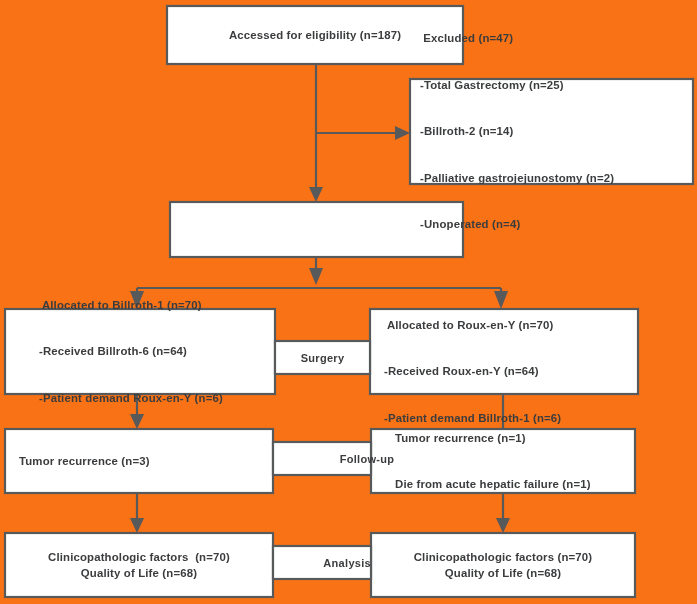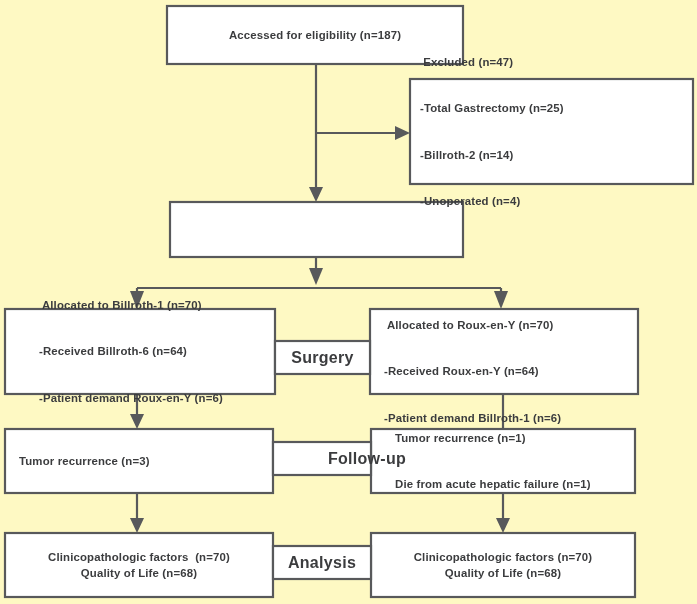--- a/index.html
+++ b/index.html
@@ -11,21 +11,21 @@
   body {
     width: 697px;
     height: 604px;
     font-family: "Liberation Sans", sans-serif;
     overflow: hidden;
   }
   #flow-root {
     position: relative;
     width: 697px;
     height: 604px;
-    background: #fef9c3;
+    background: #f97316;
   }
   svg#flow-svg {
     position: absolute;
     top: 0;
     left: 0;
     width: 697px;
     height: 604px;
     display: block;
   }
   .box-rect {
@@ -73,21 +73,21 @@
     justify-content: center;
     text-align: left;
     gap: 30px;
   }
   .mini-label {
     position: absolute;
     display: flex;
     align-items: center;
     justify-content: center;
     font-family: "Liberation Sans", sans-serif;
-    font-size: 16px;
+    font-size: 11px;
     font-weight: bold;
     color: #3b3c3e;
     letter-spacing: 0.3px;
     white-space: pre;
   }
 </style>
 </head>
 <body>
 
 <div id="flow-root">
@@ -147,20 +147,21 @@
   </svg>
 
   <div class="box-text ctr" style="left:167px; top:6px; width:296px; height:58px;">
     <div>Accessed for eligibility (n=187)</div>
   </div>
 
   <div class="box-text lft" style="left:410px; top:79px; width:283px; height:105px; padding-left:10px;">
     <div> Excluded (n=47)</div>
     <div>-Total Gastrectomy (n=25)</div>
     <div>-Billroth-2 (n=14)</div>
+    <div>-Palliative gastrojejunostomy (n=2)</div>
     <div>-Unoperated (n=4)</div>
   </div>
 
 
   <div class="box-text lft" style="left:5px; top:309px; width:270px; height:85px; padding-left:14px;margin-left:20px;">
     <div> Allocated to Billroth-1 (n=70)</div>
     <div>-Received Billroth-6 (n=64)</div>
     <div>-Patient demand Roux-en-Y (n=6)</div>
   </div>
 
@@ -190,17 +191,17 @@
   <div class="box-text ctr" style="left:5px; top:533px; width:268px; height:64px;">
     <div>Clinicopathologic factors  (n=70)</div>
     <div>Quality of Life (n=68)</div>
   </div>
 
   <div class="box-text ctr" style="left:371px; top:533px; width:264px; height:64px;">
     <div>Clinicopathologic factors (n=70)</div>
     <div>Quality of Life (n=68)</div>
   </div>
 
-  <div class="mini-label" style="left:273px; top:546px; width:98px; height:33px;">
+  <div class="mini-label" style="left:273px; top:546px; width:98px; height:33px;justify-content:flex-end;">
     <span>Analysis</span>
   </div>
 
 </div>
 
 </body></html>

